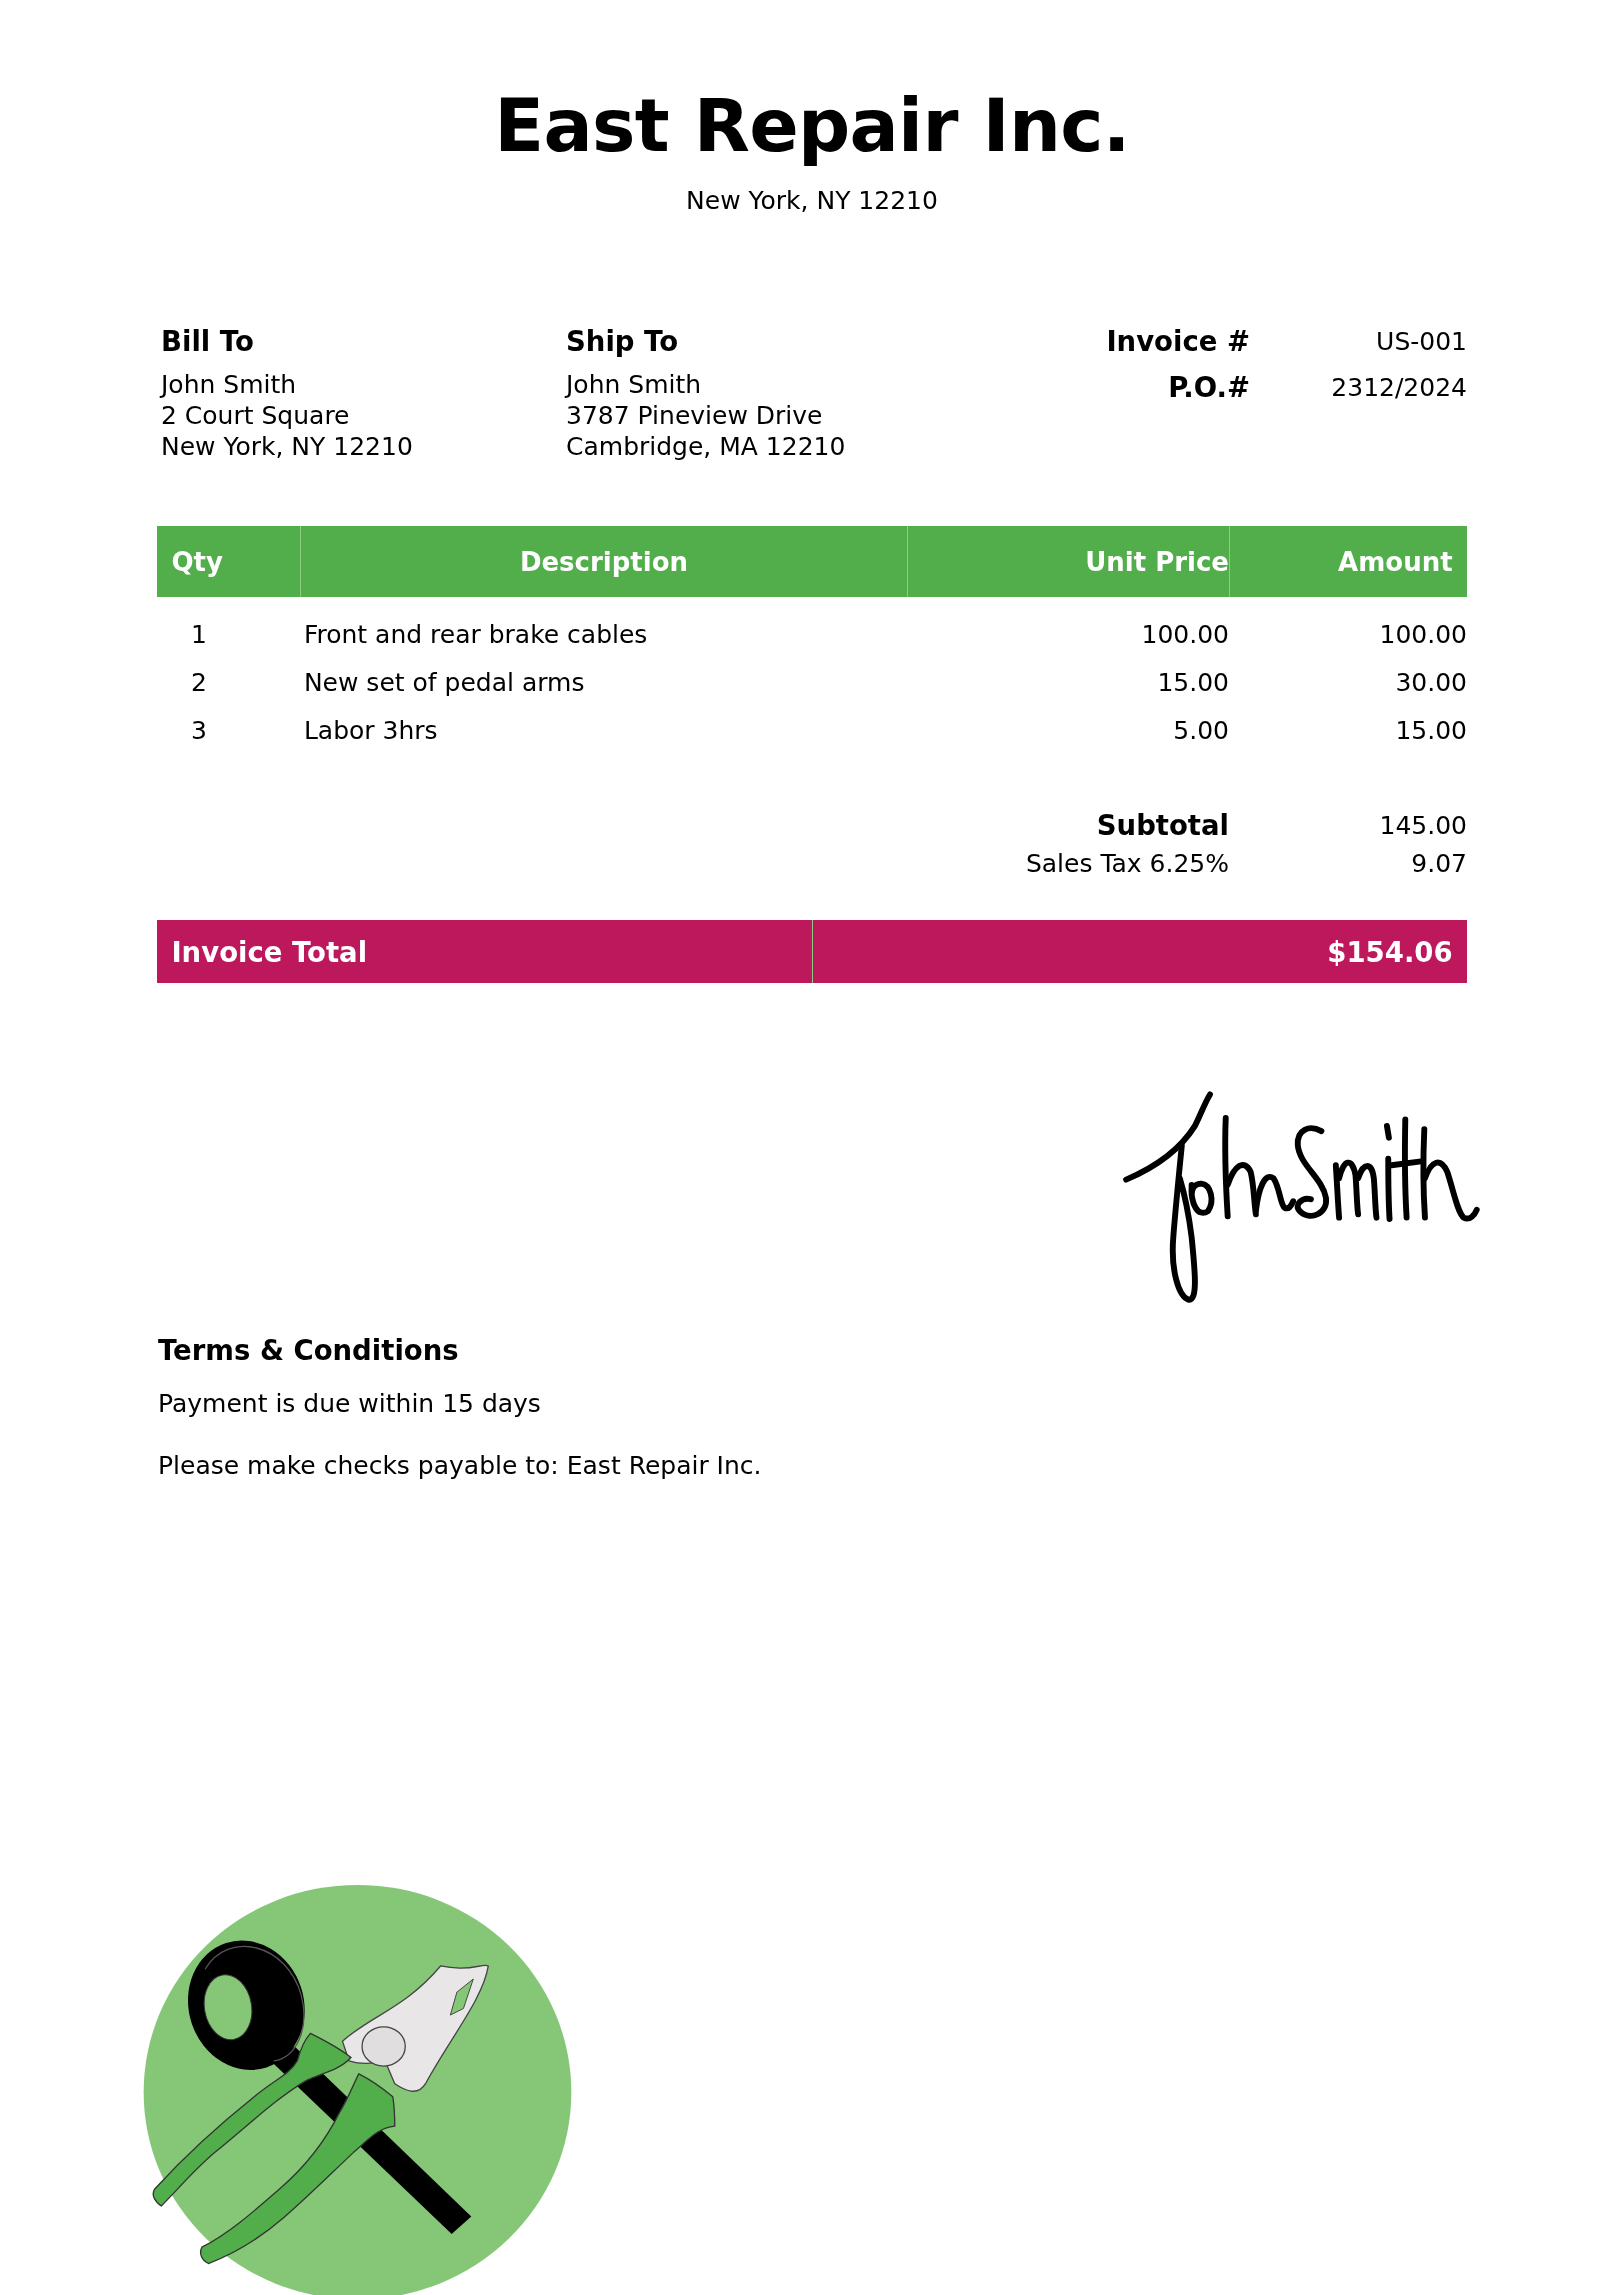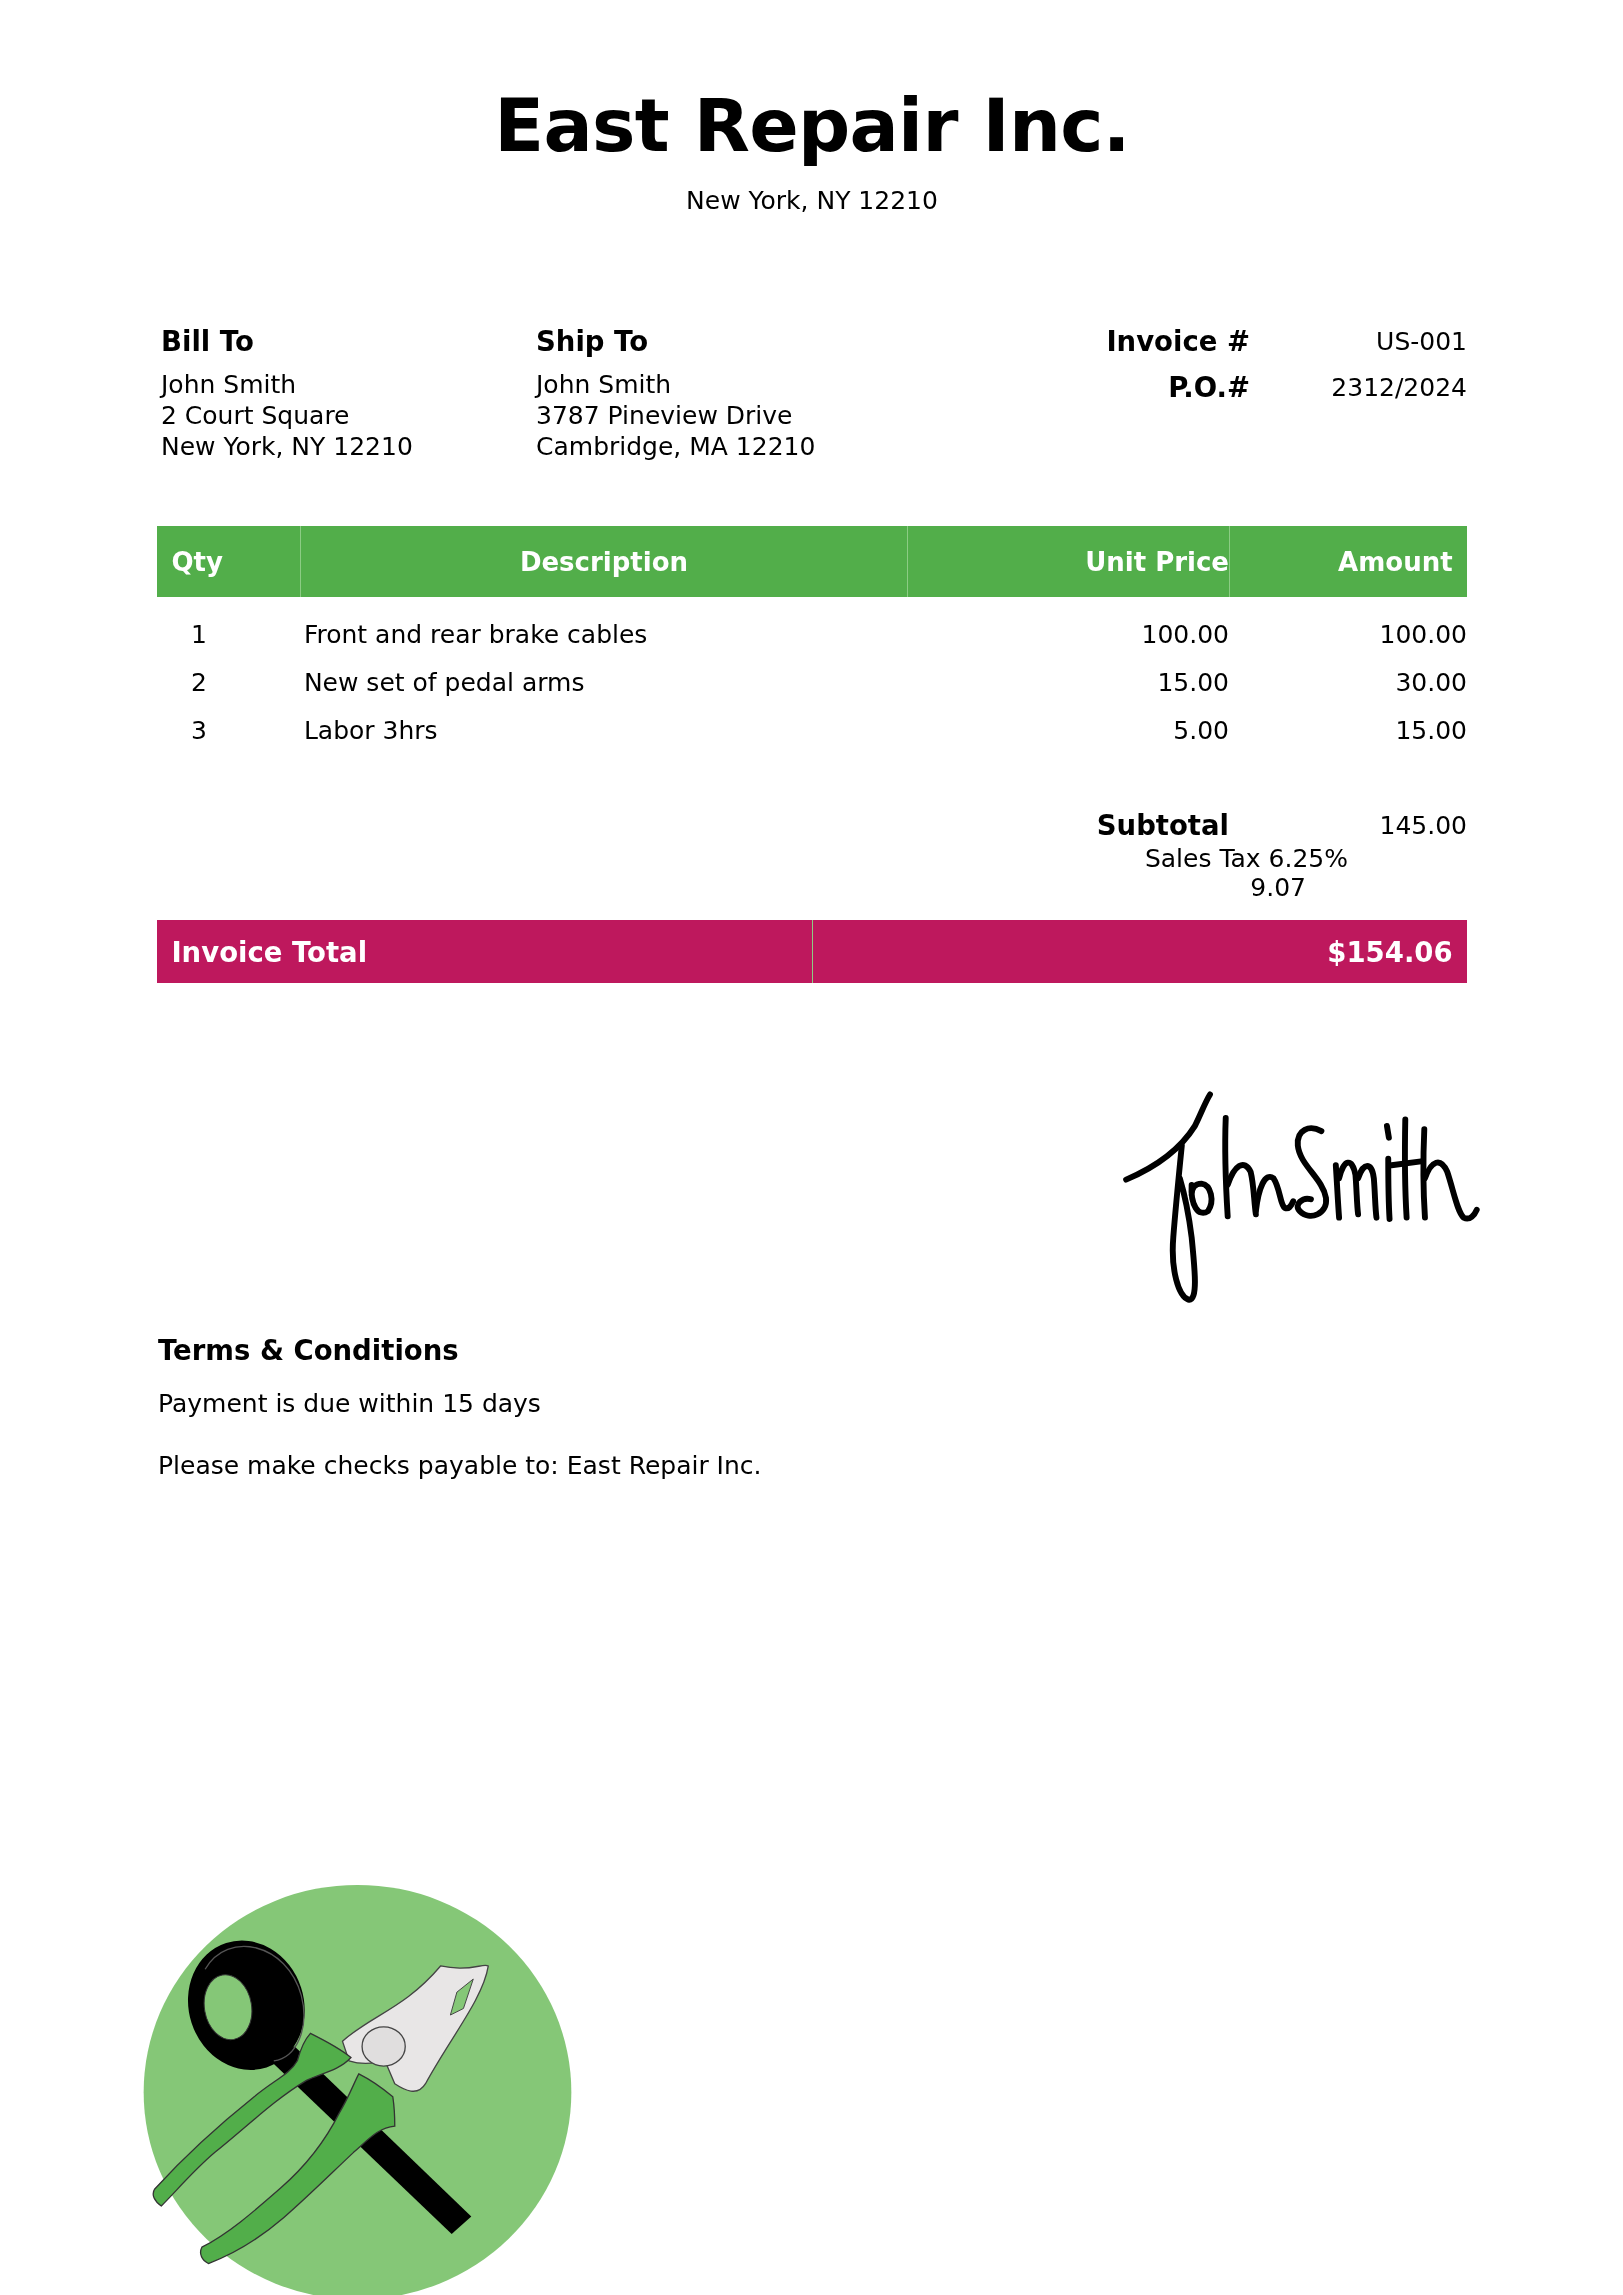--- a/index.html
+++ b/index.html
@@ -45,21 +45,21 @@
     line-height: 31px;
   }
   .addr-block .heading {
     font-weight: bold;
     font-size: 27.5px;
     line-height: 37px;
     margin-bottom: 9.2px;
   }
   .addr-block .line { white-space: nowrap; }
   #bill-to { left: 161px; }
-  #ship-to { left: 536px; }
+  #ship-to { left: 566px; }
 
   
   .meta {
     position: absolute;
     top: 323px;
     left: 1021px;
     width: 446px;
   }
   .meta-row {
     display: flex;
@@ -145,21 +145,21 @@
     white-space: nowrap;
   }
   .totals-row .t-value {
     width: 238px;
     text-align: right;
     white-space: nowrap;
     font-size: 25px;
   }
   .totals-row.subtotal { height: 38px; }
   .totals-row.subtotal .t-label { font-weight: bold; font-size: 27.5px; }
-  .totals-row.tax { height: 39px; flex-direction: column; }
+  .totals-row.tax { height: 39px; }
   .totals-row.tax .t-label { font-size: 25px; }
 
   .total-bar {
     position: absolute;
     left: 157px;
     top: 920px;
     width: 1310px;
     height: 63px;
     background: #be185d;
     color: #ffffff;

